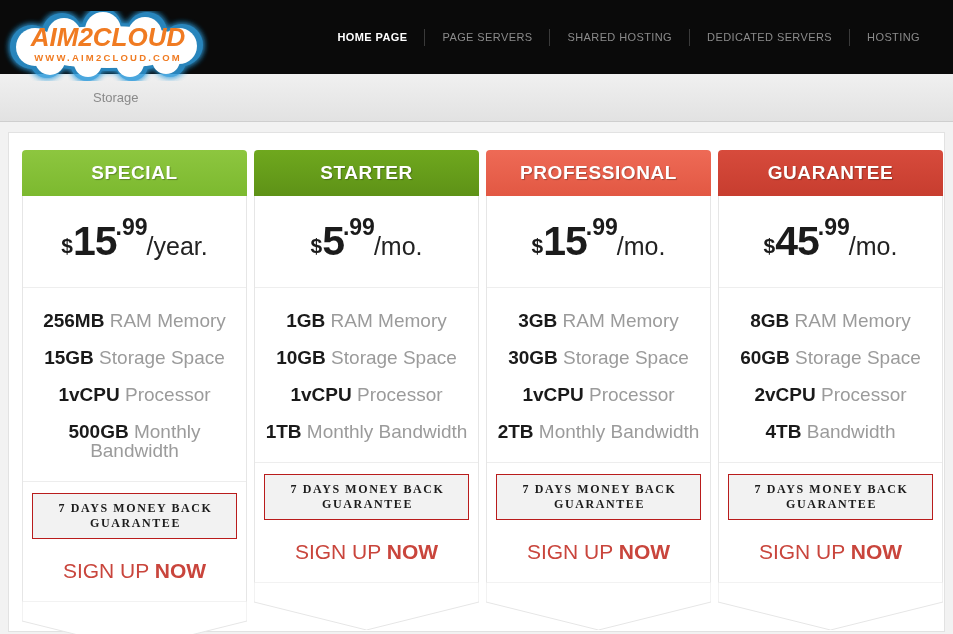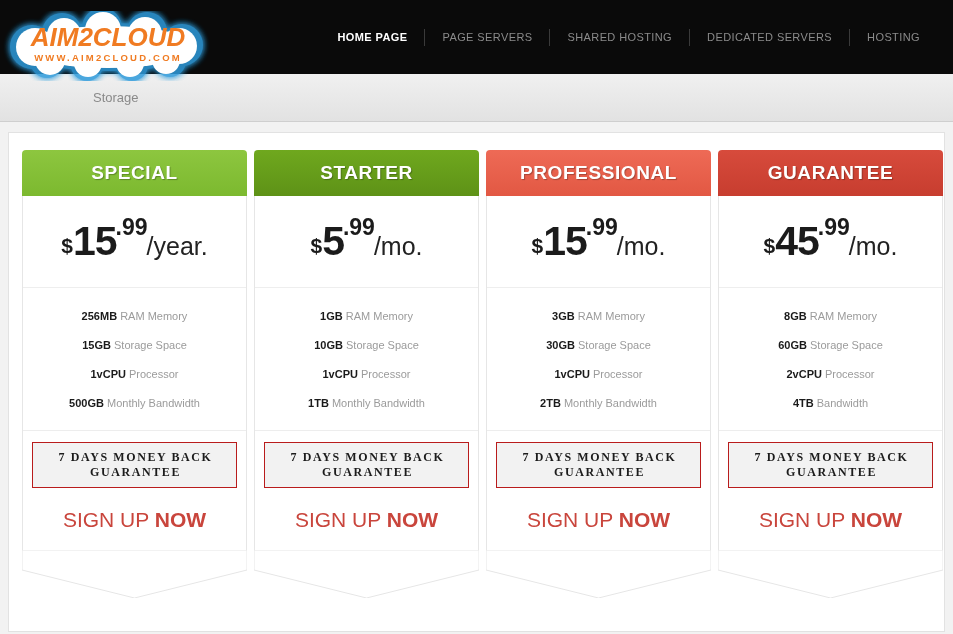--- a/index.html
+++ b/index.html
@@ -165,21 +165,21 @@
     font-weight: normal;
     color: #222;
     margin-left: -2px;
   }
 
   .features {
     padding: 14px 0 12px 0;
   }
   .feature {
     text-align: center;
-    font-size: 11px;
+    font-size: 19px;
     color: #9b9b9b;
     line-height: 1;
     padding: 9px 0;
   }
   .feature b {
     color: #1a1a1a;
     font-weight: bold;
   }
 
   .guarantee-wrap {

